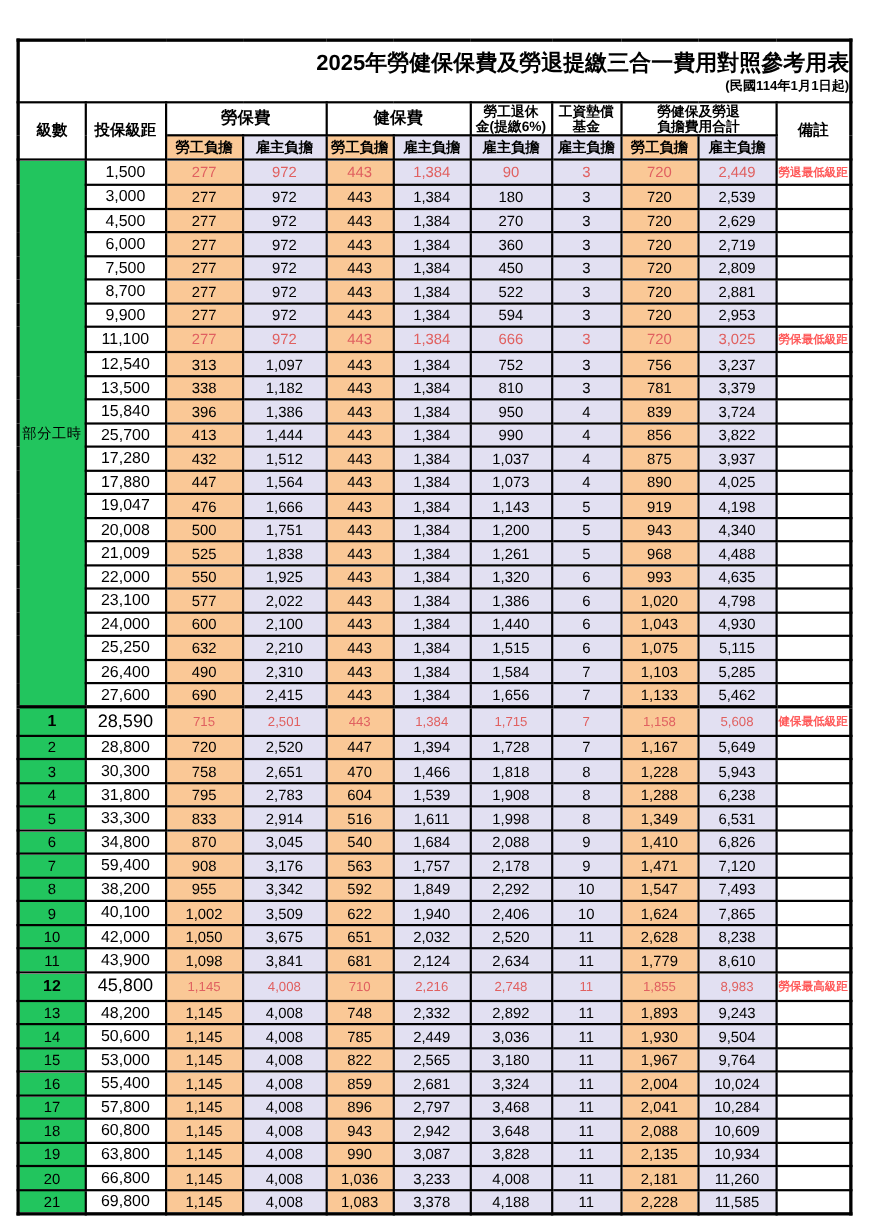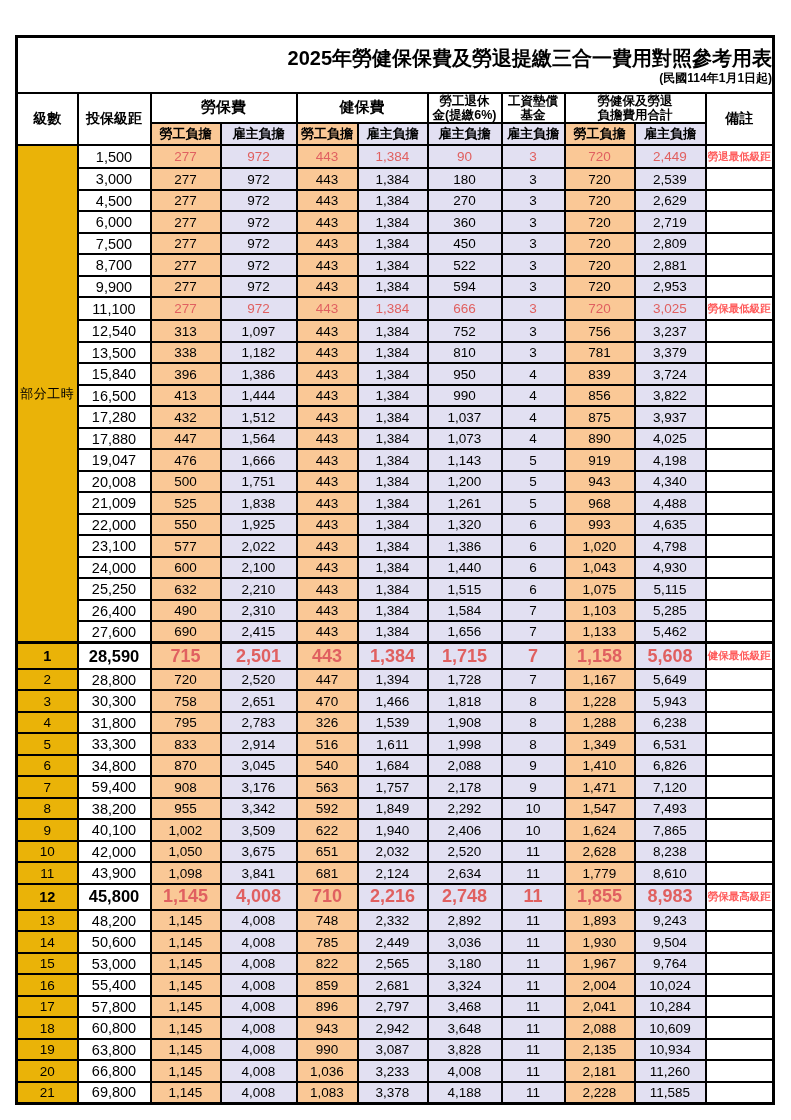--- a/index.html
+++ b/index.html
@@ -38,34 +38,34 @@
   tr.shead th { height: 22px; font-size: 13px; font-weight: 600; font-family: Liberation Serif, serif; }
 
   
   .emp { background: var(--emp-bg); }
   .er  { background: var(--er-bg); }
 
   
   tbody tr { height: 21.5px; }
   tbody td { font-size: 13.5px; }
   td.bracket { font-size: 14.5px; }
-  td.level-cell { font-size: 13.5px; background: #eab308; }
+  td.level-cell { font-size: 13.5px; background: #22c55e; }
   td.part-time { font-size: 13px; letter-spacing: 0.5px; }
   td.remark {
     font-size: 10.5px; font-weight: bold;
     color: var(--remark-red);
     background: #fff;
   }
 
   tr.red  { height: 23px; }
   tr.red td.val { color: var(--red); }
 
   tr.redbold { height: 26px; }
-  tr.redbold td.val { color: var(--red); font-weight: bold; font-size: 18px; }
-  tr.redbold td.bracket { font-weight: bold; font-size: 16.5px; margin-left: 44px; }
+  tr.redbold td.val { color: var(--red); font-weight: normal; font-size: 12px; }
+  tr.redbold td.bracket { font-weight: normal; font-size: 16.5px; margin-left: 44px; }
   tr.redbold td.level-cell { font-weight: bold; font-size: 14.5px; }
 
   tr.section-start td { border-top: 3px solid #000; }
 </style>
 </head>
 <body>
 
 <div class="sheet">
   <table class="fee-table">
     <colgroup>
@@ -237,21 +237,21 @@
           <td class="er val">1,386</td>
           <td class="emp val">443</td>
           <td class="er val">1,384</td>
           <td class="er val">950</td>
           <td class="er val">4</td>
           <td class="emp val">839</td>
           <td class="er val">3,724</td>
           <td class="remark"></td>
         </tr>
         <tr>
-          <td class="bracket">16,500</td>
+          <td class="bracket">25,700</td>
           <td class="emp val">413</td>
           <td class="er val">1,444</td>
           <td class="emp val">443</td>
           <td class="er val">1,384</td>
           <td class="er val">990</td>
           <td class="er val">4</td>
           <td class="emp val">856</td>
           <td class="er val">3,822</td>
           <td class="remark"></td>
         </tr>
@@ -424,21 +424,21 @@
           <td class="er val">8</td>
           <td class="emp val">1,228</td>
           <td class="er val">5,943</td>
           <td class="remark"></td>
         </tr>
         <tr>
           <td class="level-cell">4</td>
           <td class="bracket">31,800</td>
           <td class="emp val">795</td>
           <td class="er val">2,783</td>
-          <td class="emp val">326</td>
+          <td class="emp val">604</td>
           <td class="er val">1,539</td>
           <td class="er val">1,908</td>
           <td class="er val">8</td>
           <td class="emp val">1,288</td>
           <td class="er val">6,238</td>
           <td class="remark"></td>
         </tr>
         <tr>
           <td class="level-cell">5</td>
           <td class="bracket">33,300</td>

